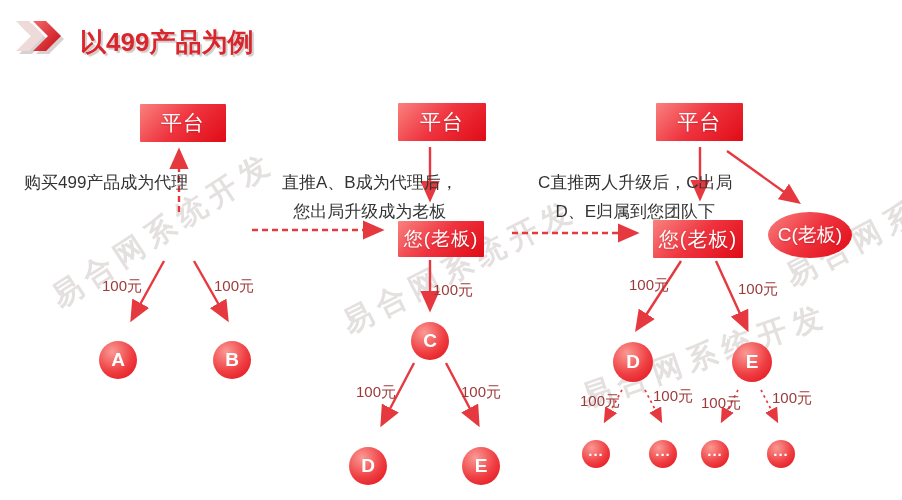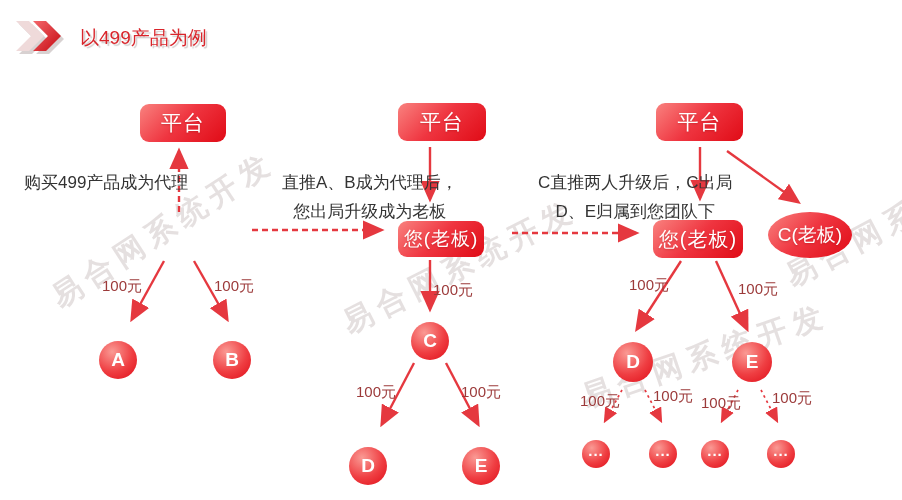--- a/index.html
+++ b/index.html
@@ -9,29 +9,29 @@
   
   .wm{position:absolute;z-index:0;font-size:30px;font-weight:bold;letter-spacing:7px;
       color:rgba(193,181,181,0.42);white-space:nowrap;transform-origin:left center;}
   .wm1{left:55px;top:280px;transform:rotate(-33deg);}
   .wm2{left:345px;top:305px;transform:rotate(-27deg);}
   .wm3{left:583px;top:378px;transform:rotate(-19deg);}
   .wm4{left:788px;top:258px;transform:rotate(-28deg);}
 
   
   .hdr-icon{position:absolute;left:16px;top:20px;z-index:2;}
-  .title{position:absolute;left:80px;top:25px;z-index:2;font-size:19px;font-weight:normal;
+  .title{position:absolute;left:80px;top:25px;z-index:2;font-size:26px;font-weight:bold;
          color:#d9252b;text-shadow:2px 2px 1px rgba(150,140,140,0.45);}
 
   
   .arrows{position:absolute;left:0;top:0;z-index:1;}
 
   
   .pbox{position:absolute;z-index:2;display:flex;align-items:center;justify-content:center;
-        color:#fff;border-radius:9px;font-size:21px;letter-spacing:1px;
+        color:#fff;border-radius:1px;font-size:21px;letter-spacing:1px;
         background:linear-gradient(135deg,#f9827f 0%,#ef3540 48%,#e00b16 100%);
         text-shadow:0 1px 2px rgba(120,0,0,0.25);}
   .ellipse{border-radius:50%;}
   .b-plat1{left:140px;top:104px;width:86px;height:38px;}
   .b-plat2{left:398px;top:103px;width:88px;height:38px;}
   .b-plat3{left:656px;top:103px;width:87px;height:38px;}
   .b-you1{left:130px;top:220px;width:97px;height:38px;font-size:20px;}
   .b-you2{left:398px;top:221px;width:86px;height:36px;font-size:19px;}
   .b-you3{left:653px;top:220px;width:90px;height:38px;font-size:20px;}
   .b-cboss{left:768px;top:212px;width:84px;height:46px;font-size:19px;letter-spacing:0;}

